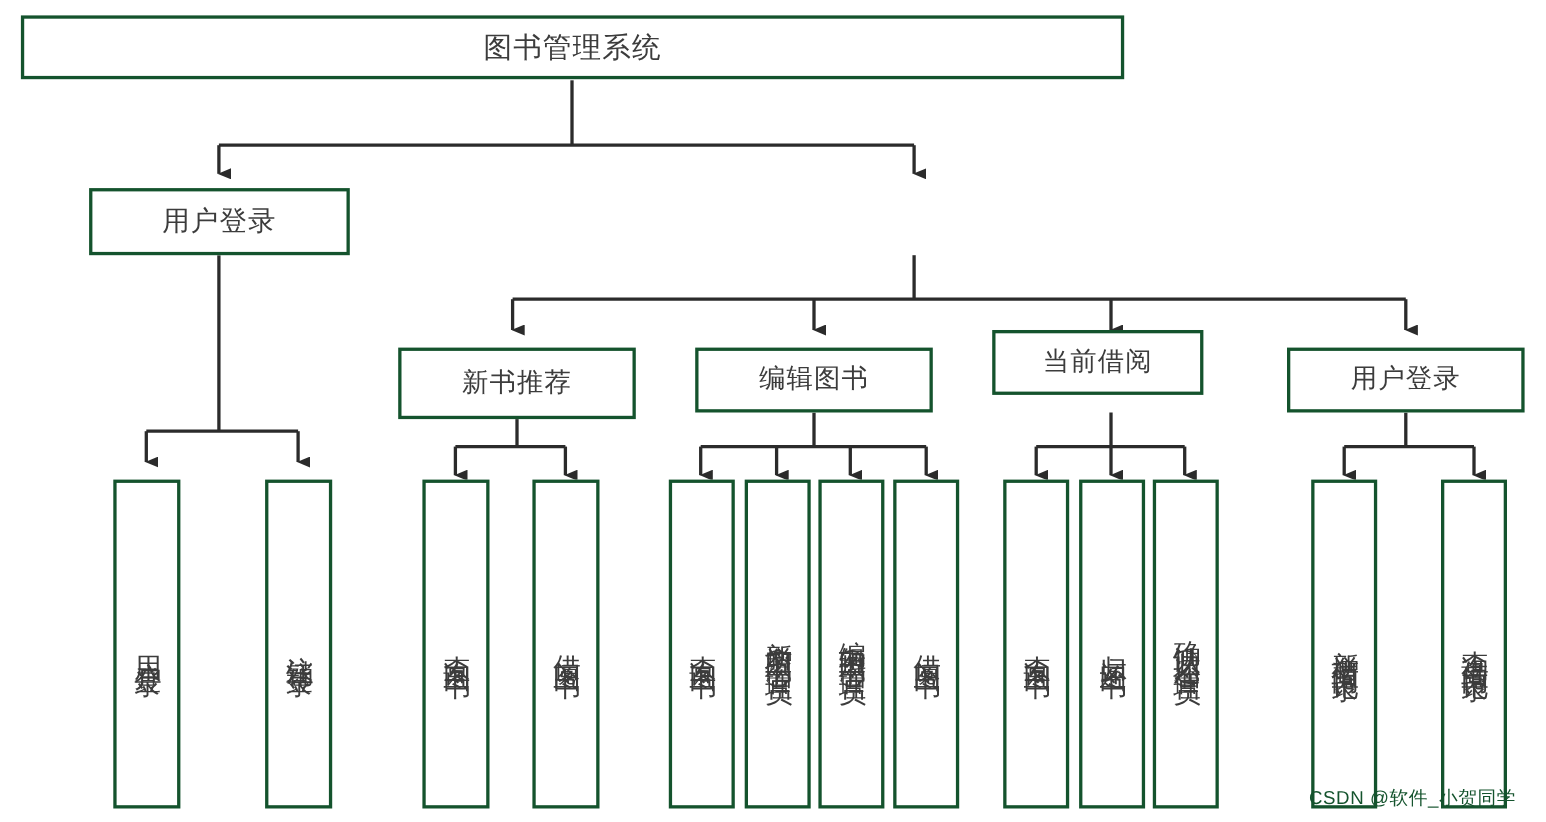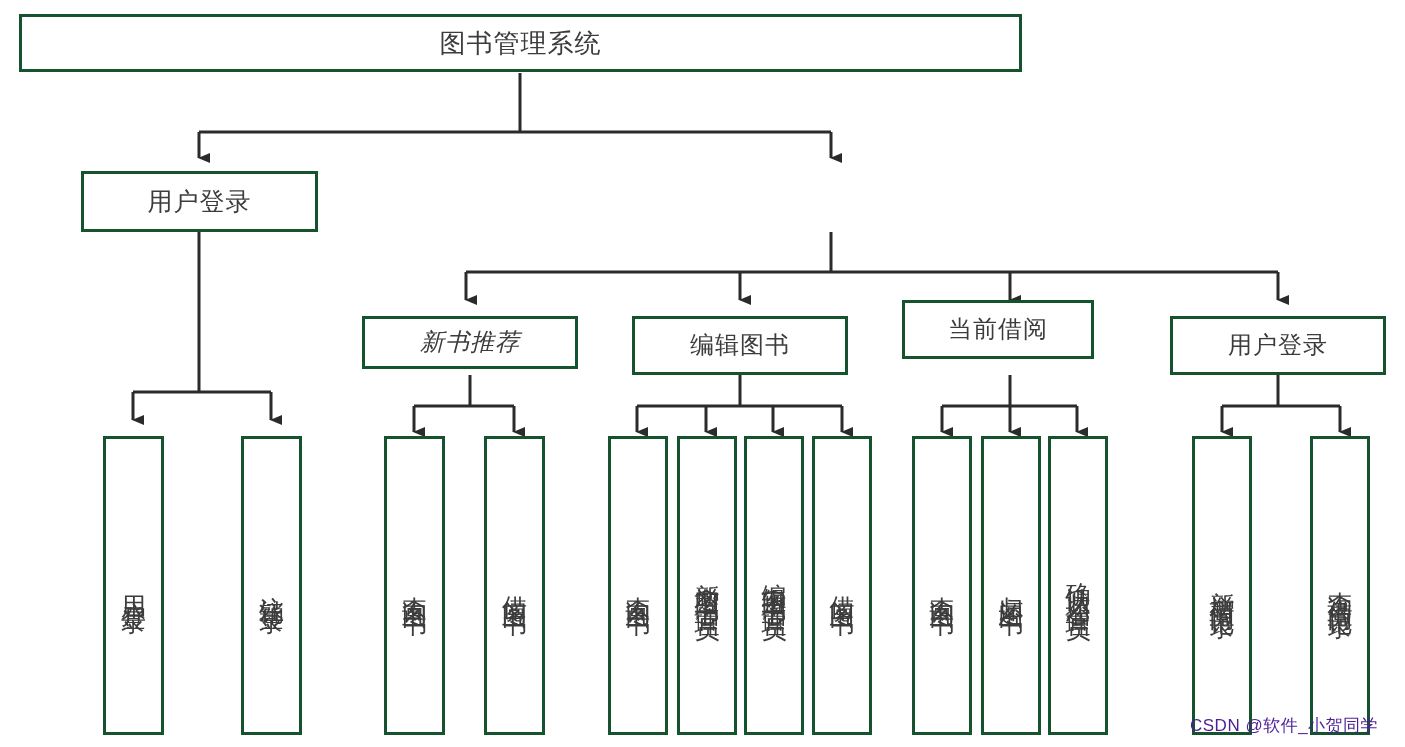--- a/index.html
+++ b/index.html
@@ -64,21 +64,21 @@
     text-orientation: upright;
     font-size: 25px;
     letter-spacing: 5px;
     line-height: 1;
   }
   .watermark {
     position: absolute;
     left: 1190px;
     top: 714px;
     font-size: 17px;
-    color: #4c1d95;
+    color: #14532d;
     letter-spacing: 0.5px;
     white-space: nowrap;
     z-index: 5;
     font-family: "Liberation Sans", "DejaVu Sans", sans-serif;
   }
 </style>
 </head>
 <body>
 
 <div id="canvas">
@@ -136,21 +136,21 @@
 
   <div class="node root horiz" style="left:19px; top:14px; width:1003px; height:58px;">
     <span class="label">图书管理系统</span>
   </div>
 
   <div class="node horiz" style="left:81px; top:171px; width:237px; height:61px;">
     <span class="label">用户登录</span>
   </div>
 
 
-  <div class="node lvl3" style="left:362px; top:316px; width:216px; height:53px;font-style:italic;">
+  <div class="node lvl3" style="left:362px; top:316px; width:216px; height:65px;">
     <span class="label">新书推荐</span>
   </div>
 
   <div class="node lvl3" style="left:632px; top:316px; width:216px; height:59px;">
     <span class="label">编辑图书</span>
   </div>
 
   <div class="node lvl3" style="left:902px; top:300px; width:192px; height:59px;">
     <span class="label">当前借阅</span>
   </div>

